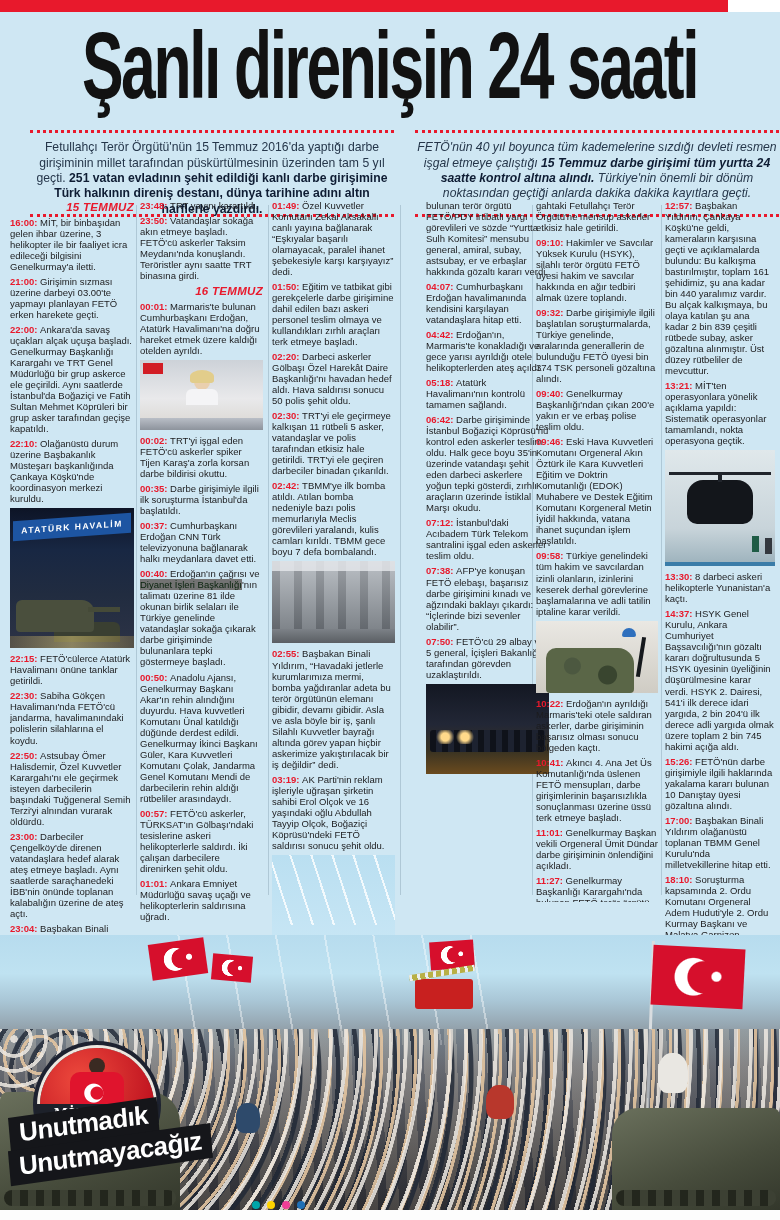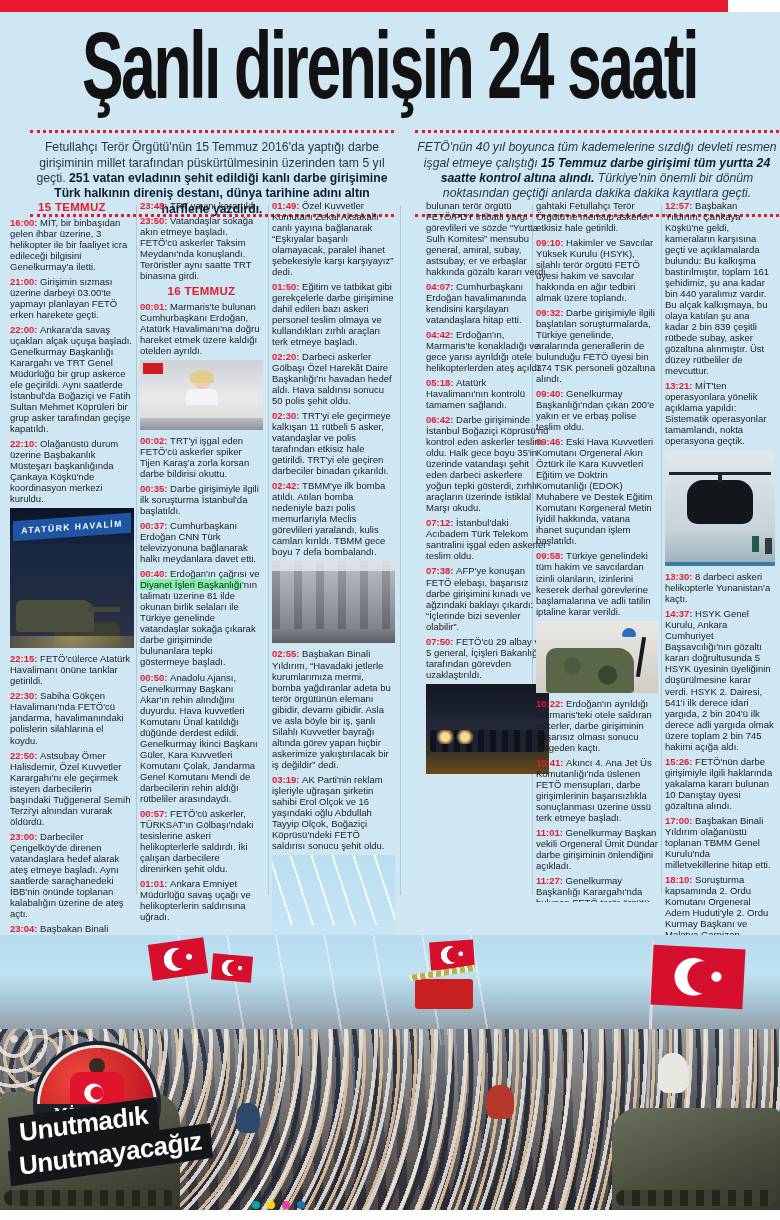--- a/index.html
+++ b/index.html
@@ -18,24 +18,24 @@
   .intro.right{left:415px;width:360px;font-style:italic;}
 
   .col{position:absolute;top:200px;overflow:hidden;}
   .c1{left:10px;width:124px;height:735px;}
   .c2{left:140px;width:123px;height:725px;}
   .c3{left:272px;width:123px;height:738px;}
   .c4{left:426px;width:123px;height:692px;}
   .c5{left:536px;width:122px;height:702px;}
   .c6{left:665px;width:110px;height:762px;}
   .colrule{position:absolute;top:205px;height:690px;width:1px;background:rgba(150,175,190,.55);}
-  .day-header{color:#e8192c;font-weight:800;font-size:11.5px;text-align:center;margin:1px 0 4px;letter-spacing:.3px;}
+  .day-header{color:#e8192c;font-weight:800;font-size:11.5px;text-align:right;margin:1px 0 4px;letter-spacing:.3px;font-style:italic;}
   .entry{font-size:9.5px;line-height:1.16;color:#1c1c1e;margin-bottom:4px;font-weight:500;}
   .entry .t{color:#e8192c;font-weight:800;}
-  .hl{background:#86efac;color:#08220c;}
+  .hl{background:#737373;color:#08220c;}
 
   .photo{position:relative;width:100%;margin:3px 0 5px;overflow:hidden;}
   .photo div{position:absolute;}
   .ph-label{color:#fff;font-size:8.5px;font-weight:700;letter-spacing:1.5px;white-space:nowrap;}
 
   .photo-airport{height:140px;background:linear-gradient(#0d1426 0%,#182743 30%,#212c40 62%,#2d3346 100%);}
   .photo-airport .ph-a{top:9px;left:3px;right:3px;height:20px;background:#1d55a2;transform:skewY(-4deg);
                        display:flex;align-items:center;justify-content:center;}
   .photo-airport .ph-b{bottom:16px;left:6px;width:78px;height:32px;background:#4a4f3d;border-radius:6px 12px 4px 4px;
                        box-shadow:32px 16px 0 -6px #3a3f31;}

